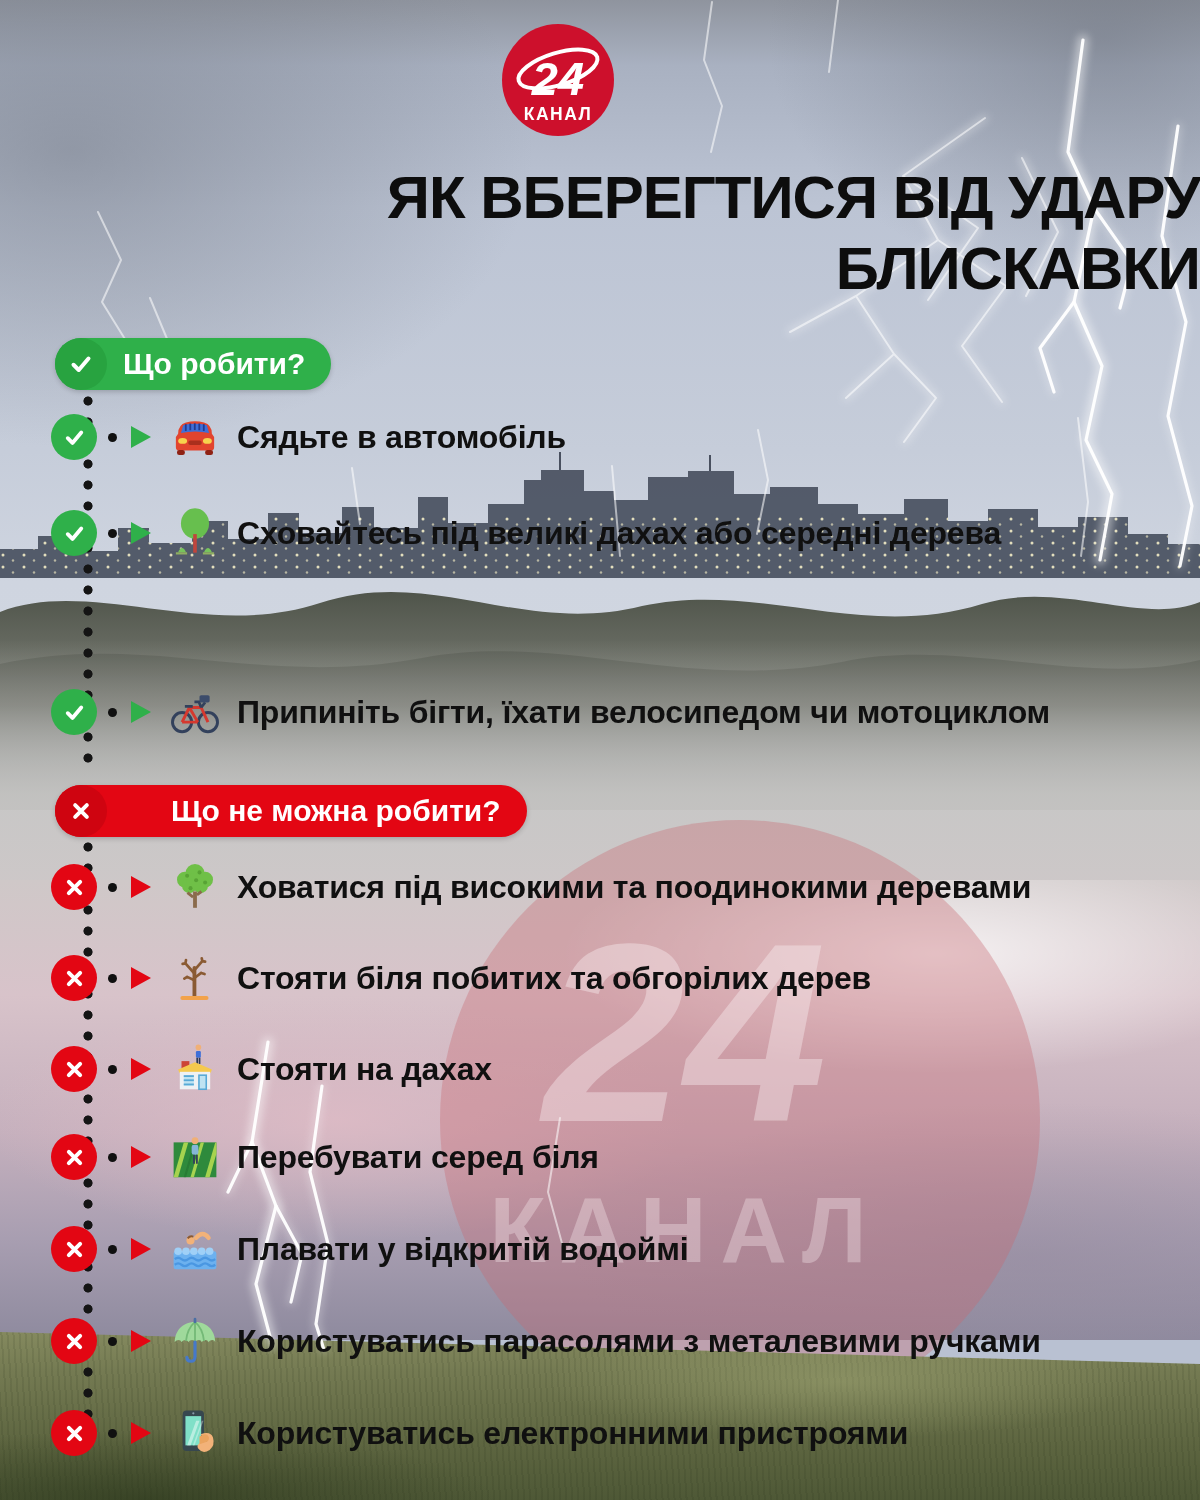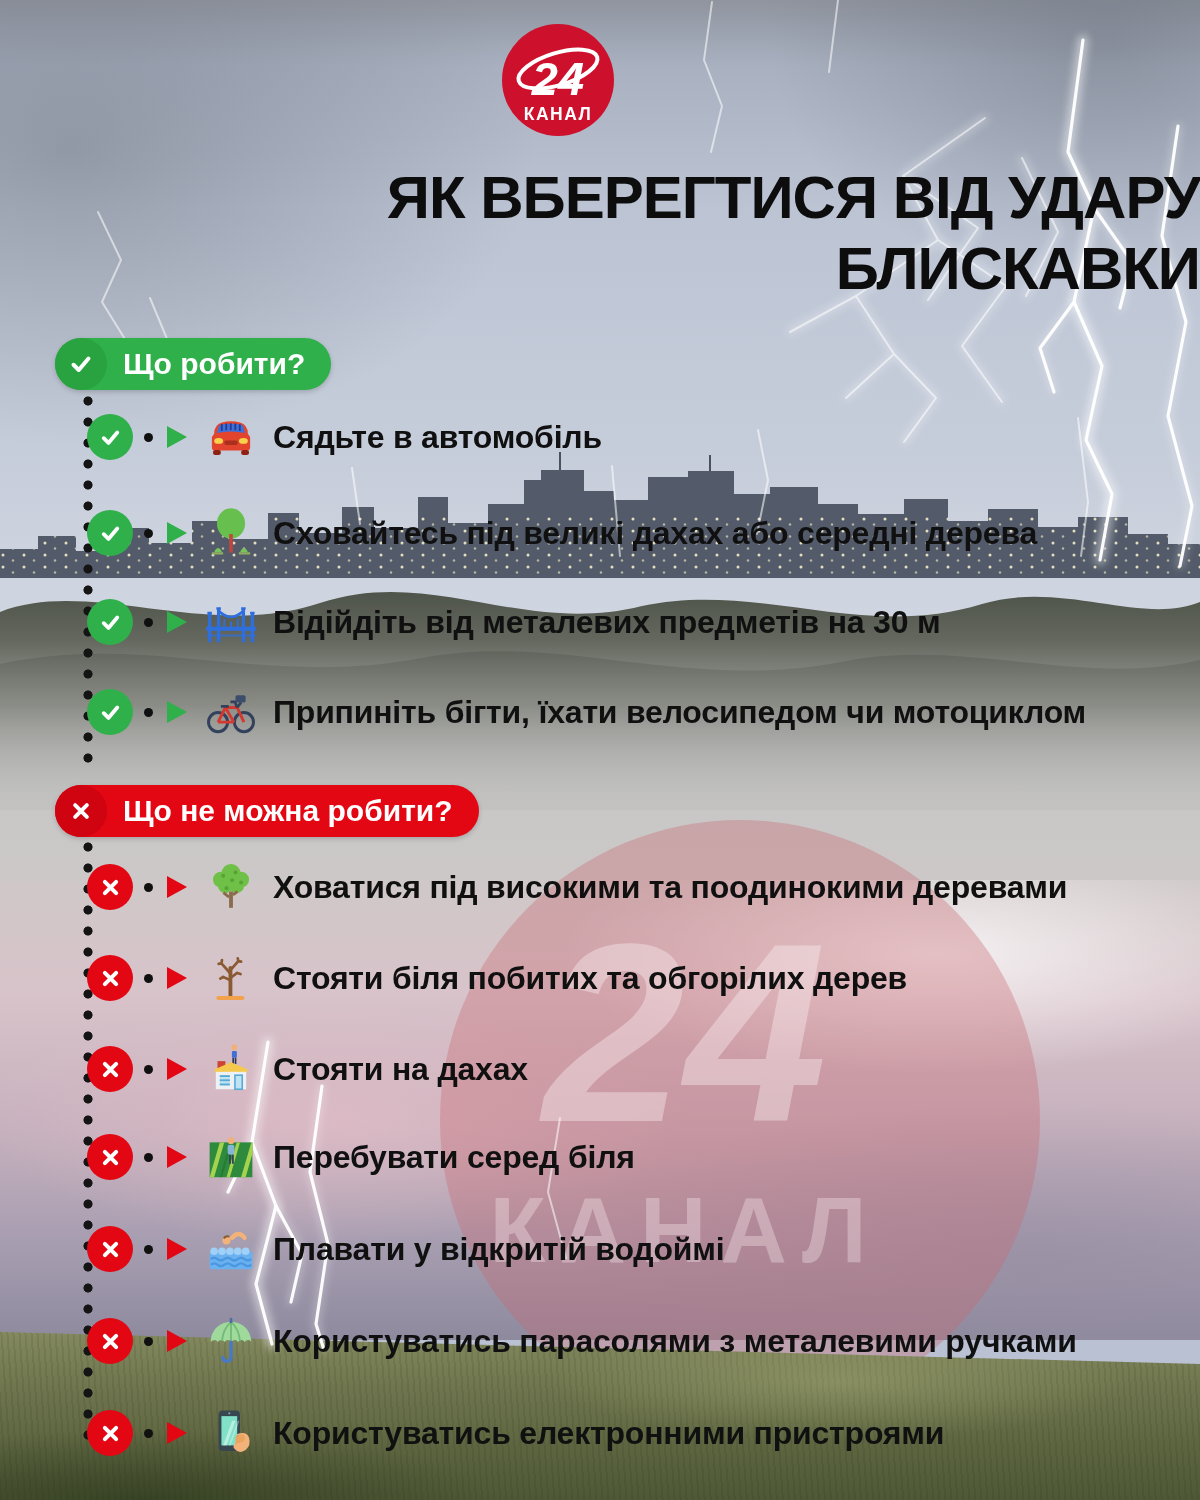--- a/index.html
+++ b/index.html
@@ -54,32 +54,32 @@
          font-weight:bold;font-size:60px;line-height:1.18;color:#0d0d0d;letter-spacing:-1px;}
 
   
   .badge{position:absolute;left:55px;height:52px;border-radius:28px;
          display:inline-flex;align-items:center;padding-right:26px;color:#fff;
          font-weight:bold;font-size:30px;box-shadow:0 2px 5px rgba(0,0,0,.18);}
   .badge .bcirc{width:52px;height:52px;border-radius:50%;flex:none;display:flex;
                 align-items:center;justify-content:center;margin-right:16px;}
   .badge.do{background:#2fb04a;top:338px;}
   .badge.do .bcirc{background:#28a340;}
-  .badge.dont{background:#e30613;top:785px;}
+  .badge.dont{background:#e30613;top:785px;gap:48px;}
   .badge.dont .bcirc{background:#cf0410;}
 
   
   .dots{position:absolute;left:83px;width:10px;background-repeat:repeat-y;
         background-image:radial-gradient(circle at 5px 5px,#141414 4.2px,rgba(0,0,0,0) 4.9px);
         background-size:10px 21px;}
   #dots-do{top:396px;height:374px;}
   #dots-dont{top:842px;height:600px;}
 
   
-  .item{position:absolute;left:0;height:52px;display:flex;align-items:center;padding-left:87px;}
+  .item{position:absolute;left:0;height:52px;display:flex;align-items:center;padding-left:51px;}
   .mark{width:46px;height:46px;border-radius:50%;flex:none;display:flex;
         align-items:center;justify-content:center;}
   .item.do .mark{background:#2fb04a;}
   .item.dont .mark{background:#e30613;}
   .mark svg{width:27px;height:27px;}
   .cdot{width:9px;height:9px;border-radius:50%;background:#101010;margin-left:11px;flex:none;}
   .tri{width:0;height:0;border-style:solid;border-width:11px 0 11px 20px;margin-left:14px;flex:none;}
   .item.do .tri{border-color:transparent transparent transparent #2fb04a;}
   .item.dont .tri{border-color:transparent transparent transparent #e30613;}
   .em{width:58px;height:58px;margin-left:15px;flex:none;display:flex;
@@ -242,40 +242,20 @@
         <ellipse cx="24" cy="15.5" rx="12.5" ry="13.5" fill="#67bf4e"></ellipse>
         <rect x="22.4" y="25" width="3.2" height="16.5" fill="#c0453c"></rect>
         <path d="M9 41q3.5-7.5 7 0z" fill="#77c45c"></path>
           <path d="M32 41q3.5-7.5 7 0z" fill="#77c45c"></path>
         <path d="M7 42h10M31 42h10" stroke="#8fae62" stroke-width="2"></path>
       </svg>
     </span>
     <span class="txt">Сховайтесь під великі дахах або середні дерева</span>
   </div>
 
-  <div class="item do" style="top:596px">
-    <span class="mark">
-        <svg viewBox="0 0 24 24">
-          <path d="M6 12.6l4.2 4.2 7.8-9.2" fill="none" stroke="#fff" stroke-width="3.4" stroke-linecap="round" stroke-linejoin="round"></path>
-        </svg>
-      </span>
-    <span class="cdot"></span>
-    <span class="tri"></span>
-    <span class="em">
-      <svg viewBox="0 0 48 48" fill="none" stroke="#2e6fe0">
-        <path d="M5 42V16M13 42V12M35 42V12M43 42V16" stroke-width="3"></path>
-        <path d="M13 14q11 11 22 0" stroke-width="2.2"></path>
-        <path d="M2 30h44" stroke-width="3.4"></path>
-        <path d="M18 21v9M24 23.5v6.5M30 21v9" stroke-width="1.6"></path>
-        <path d="M3 16h4M11 12h4M33 12h4M41 16h4" stroke-width="2.4"></path>
-        <path d="M2 36h44" stroke-width="1.8" opacity=".75"></path>
-      </svg>
-    </span>
-    <span class="txt">Відійдіть від металевих предметів на 30 м</span>
-  </div>
 
   <div class="item do" style="top:686px">
     <span class="mark">
         <svg viewBox="0 0 24 24">
           <path d="M6 12.6l4.2 4.2 7.8-9.2" fill="none" stroke="#fff" stroke-width="3.4" stroke-linecap="round" stroke-linejoin="round"></path>
         </svg>
       </span>
     <span class="cdot"></span>
     <span class="tri"></span>
     <span class="em">

